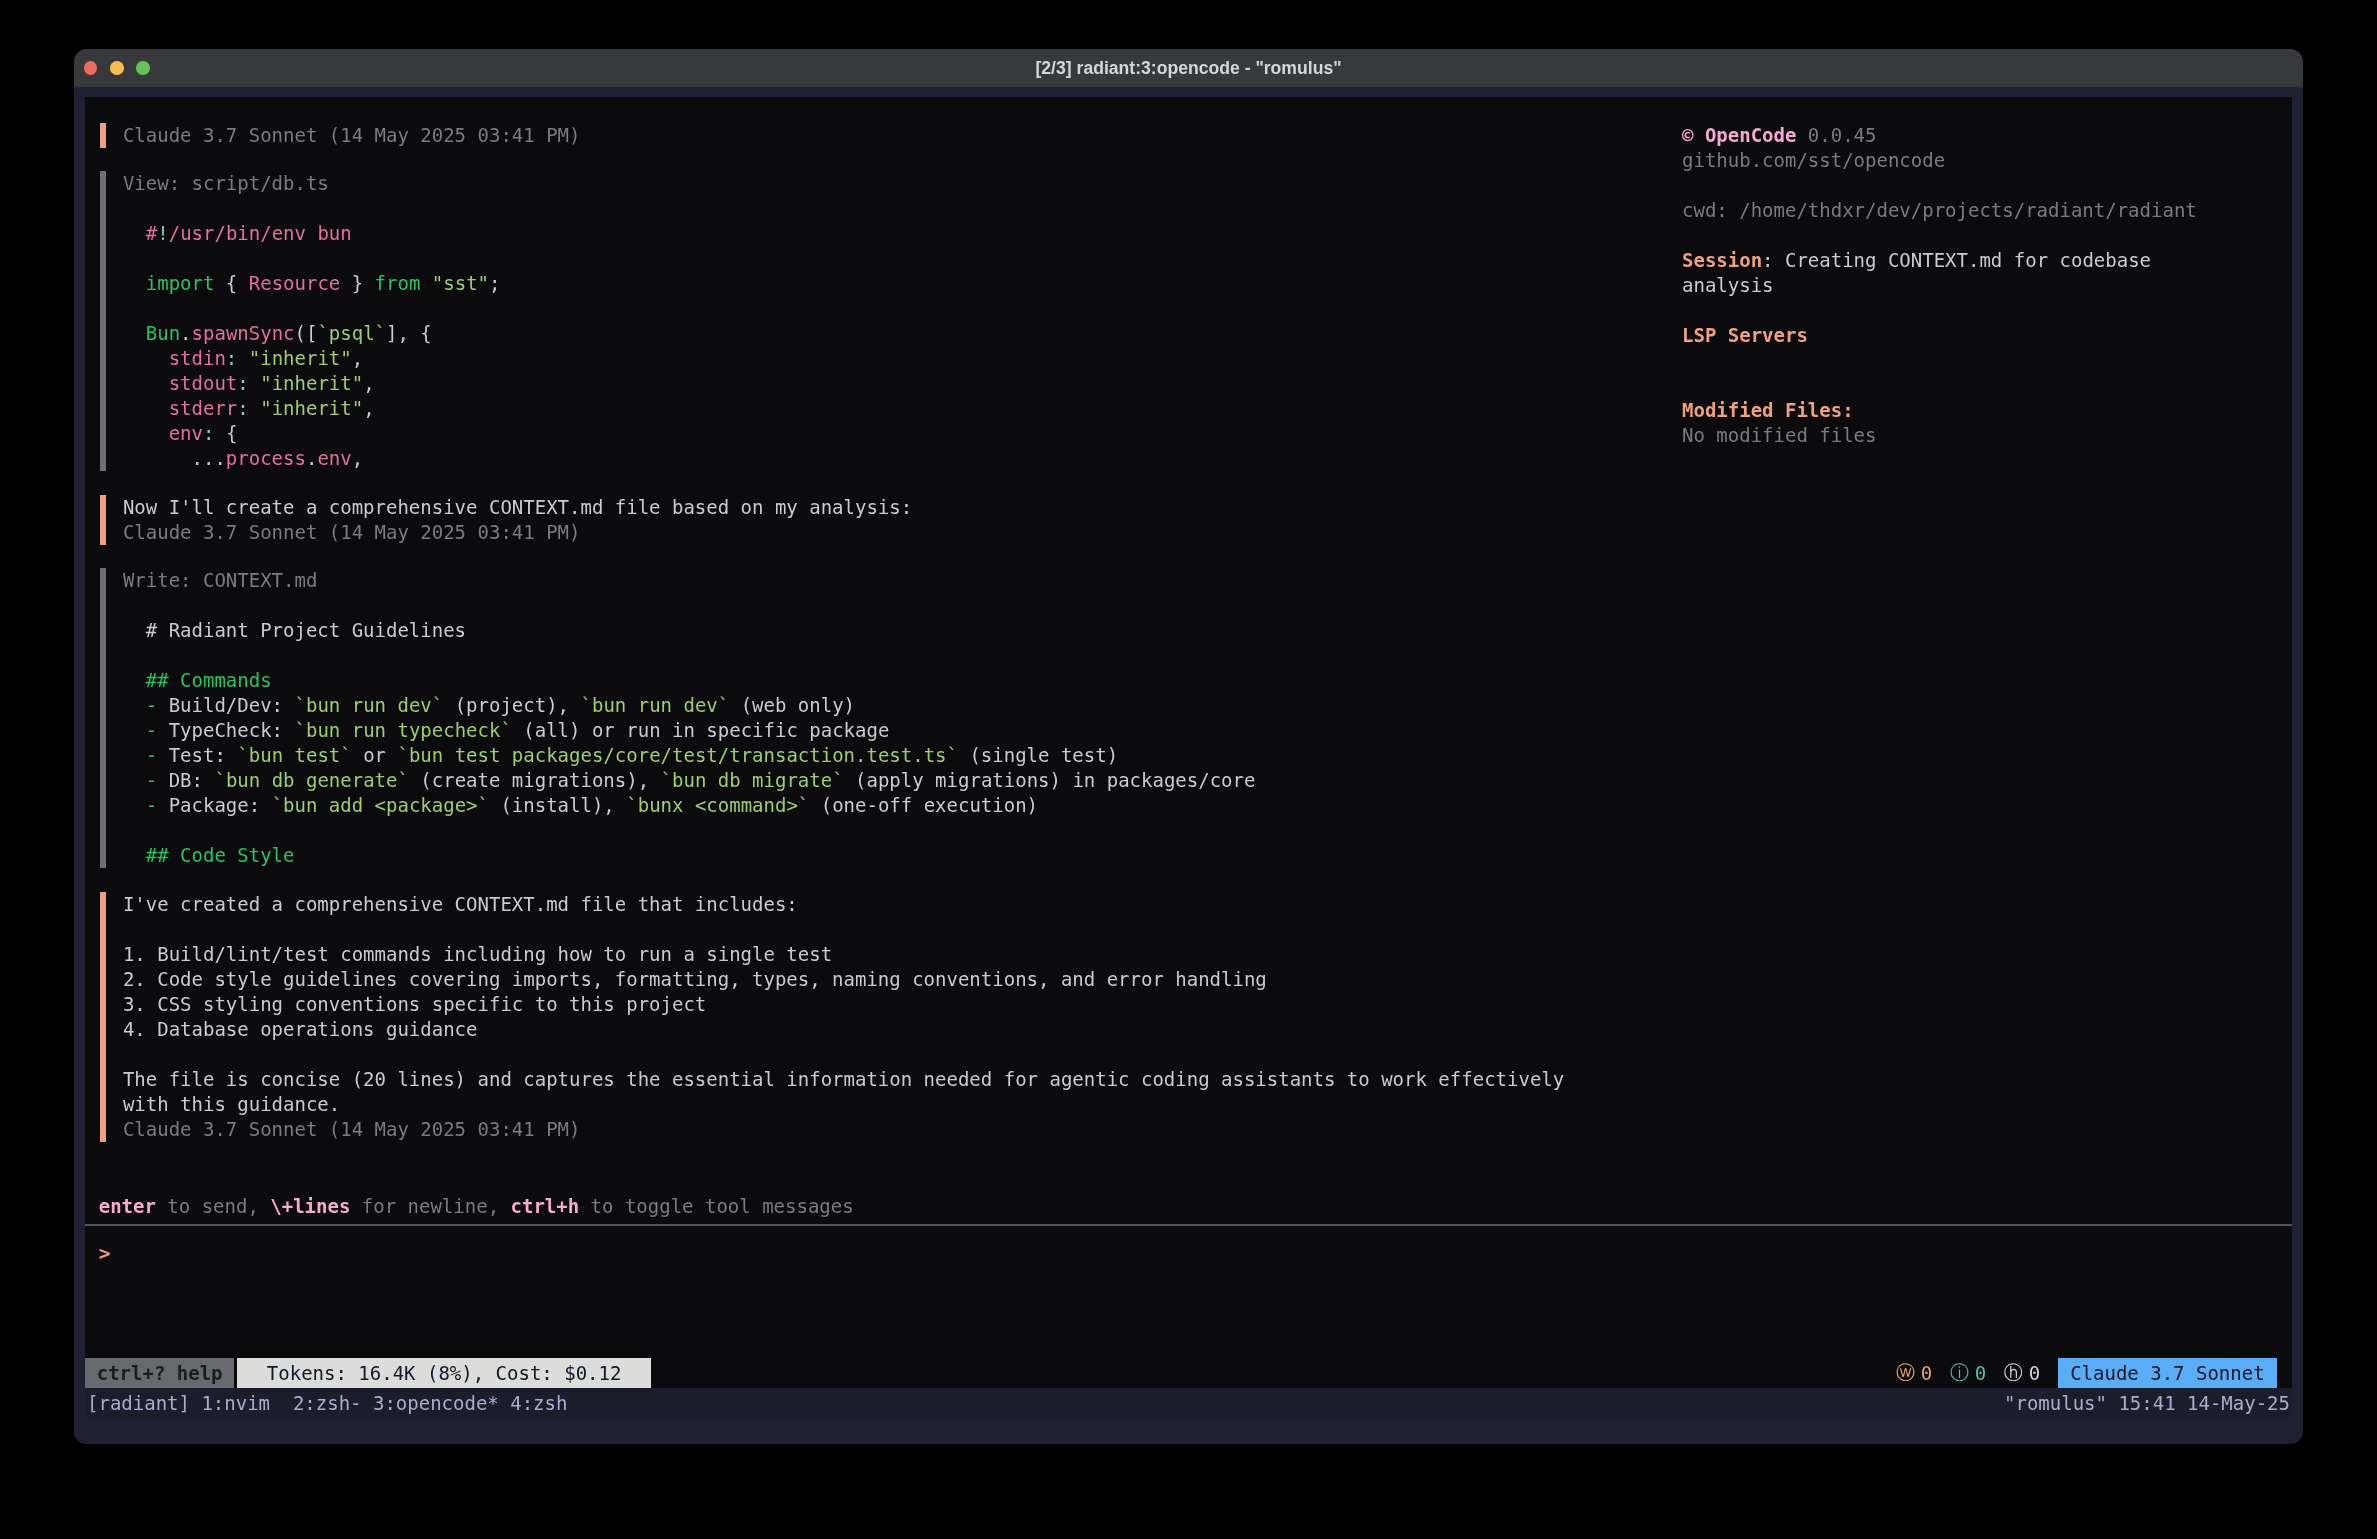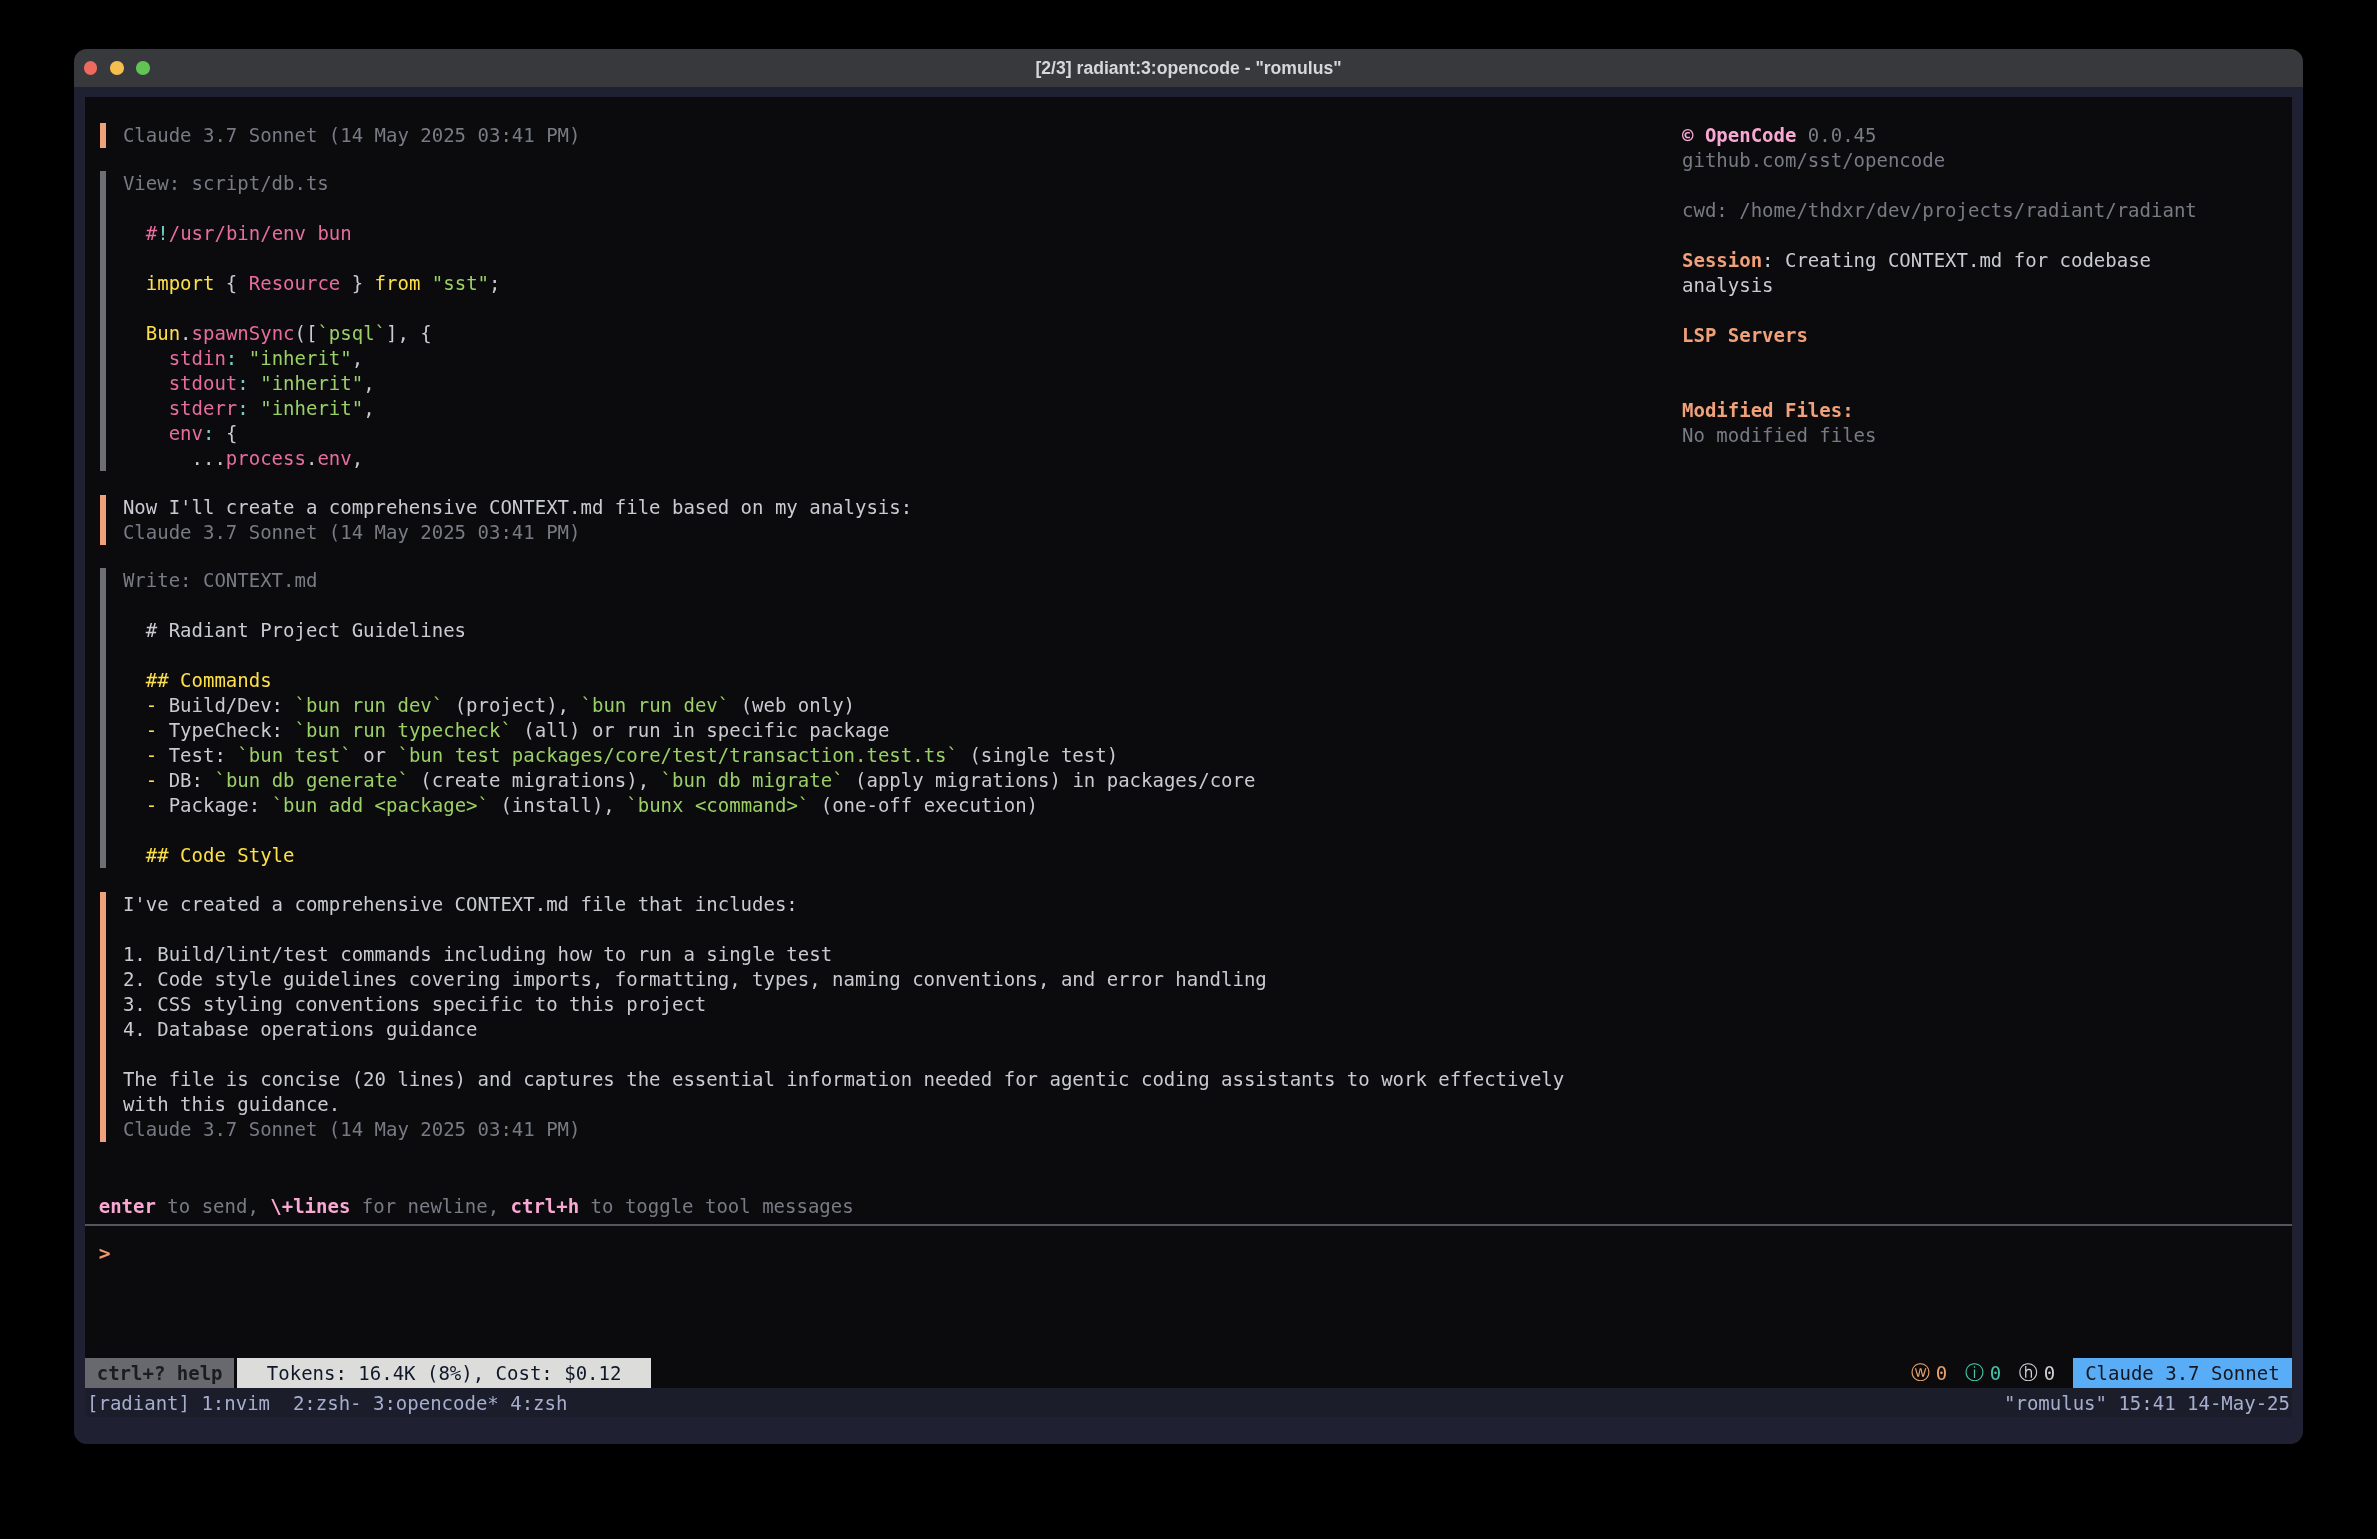--- a/index.html
+++ b/index.html
@@ -16,42 +16,42 @@
   .light { width:13.7px; height:13.7px; border-radius:50%; }
   .titletext { font-family:"Liberation Sans", sans-serif; font-weight:bold; font-size:17.6px; color:#d6d7d9; }
 
   .term { flex:1; background:#1f2031; padding:10.4px 11px 0 11px; display:flex; flex-direction:column; min-height:0; }
   .screen { flex:1; background:#0b0b0e; position:relative; overflow:hidden; }
 
   .row { height:25px; line-height:25px; font-size:19px; white-space:pre; color:#c9cbd1; }
 
   .c-w  { color:#c9cbd1; }
   .c-g  { color:#787b84; }
-  .c-b  { color:#fde047; }
+  .c-b  { color:#22c55e; }
   .c-r  { color:#e76d9c; }
   .c-gr { color:#9ad066; }
   .c-c  { color:#77cfc8; }
   .c-o  { color:#f0a179; font-weight:bold; }
   .c-hw { color:#f9a8d4; font-weight:bold; }
 
   .chat { position:absolute; left:15px; top:25.4px; width:1579px; }
   .block { display:flex; margin-bottom:23.5px; }
   .bar { width:5.9px; flex:none; margin-right:17px; }
   .bar-orange { background:#f0a179; }
   .bar-gray   { background:#6e6f73; }
   .lines { flex:1; min-width:0; }
 
   .sidebar { position:absolute; left:1597px; top:25.4px; right:13px; }
 
   .hint { position:absolute; left:13.7px; top:1097px; }
   .divider { position:absolute; left:0; right:0; top:1127px; height:2px; background:#55565c; }
   .promptline { position:absolute; left:13.7px; top:1144px; }
   .promptline .sym { color:#ef9a72; font-weight:bold; font-size:19.6px; }
 
-  .statusbar { position:absolute; left:0; right:0; bottom:0; height:30px;
+  .statusbar { position:absolute; left:0; right:15px; bottom:0; height:30px;
                display:flex; align-items:stretch; font-size:19px; }
   .sb-help   { background:#67696f; color:#1b1c1f; font-weight:bold; padding:0 11.7px;
                display:flex; align-items:center; margin-right:2.6px; }
   .sb-tokens { background:#dcdcda; color:#0f172a; padding:0 30px; display:flex; align-items:center; }
   .sb-right  { margin-left:auto; display:flex; align-items:center; }
   .sb-counter { display:flex; align-items:center; gap:5.9px; margin-right:17.6px; font-size:19px; }
   .sb-model  { background:#58adf6; color:#15161e; padding:0 12.4px; height:100%;
                display:flex; align-items:center;text-align:right; }
 
   .tmuxbar { height:29px; flex:none; background:#1b1d2a; color:#a6aecf;

